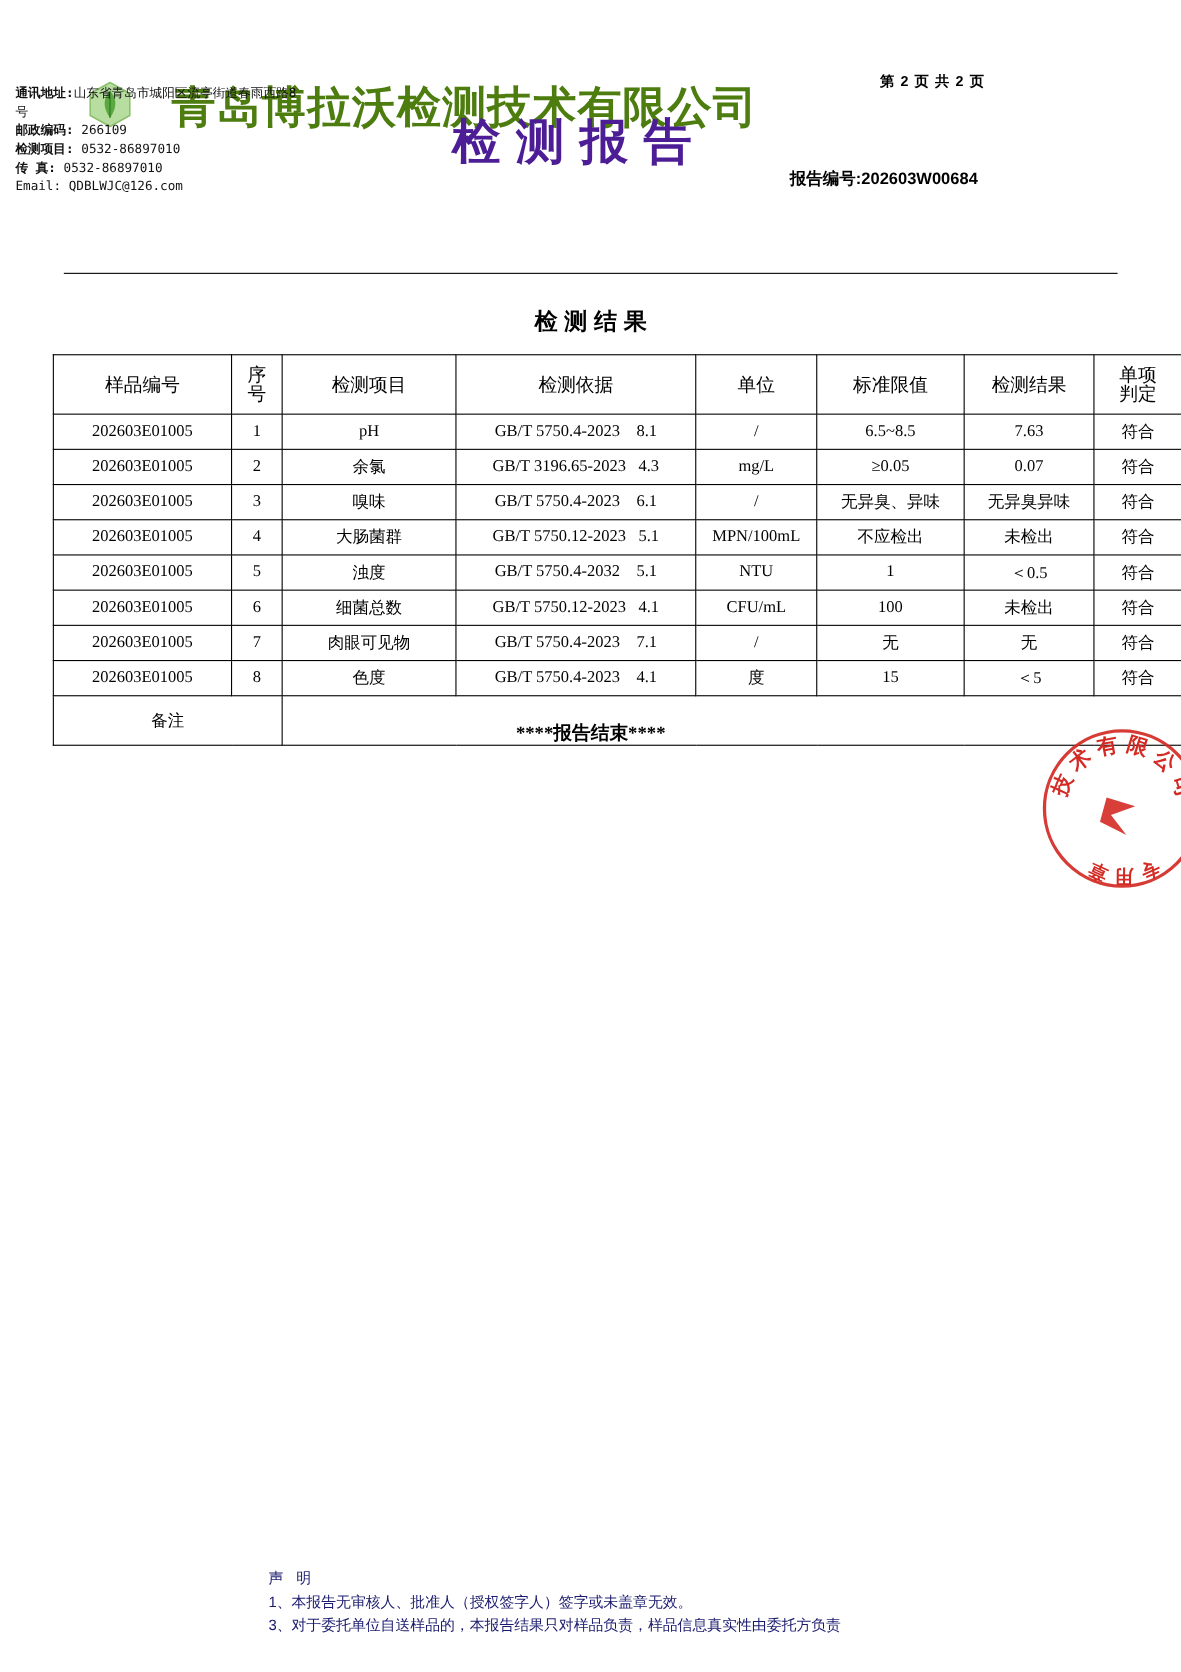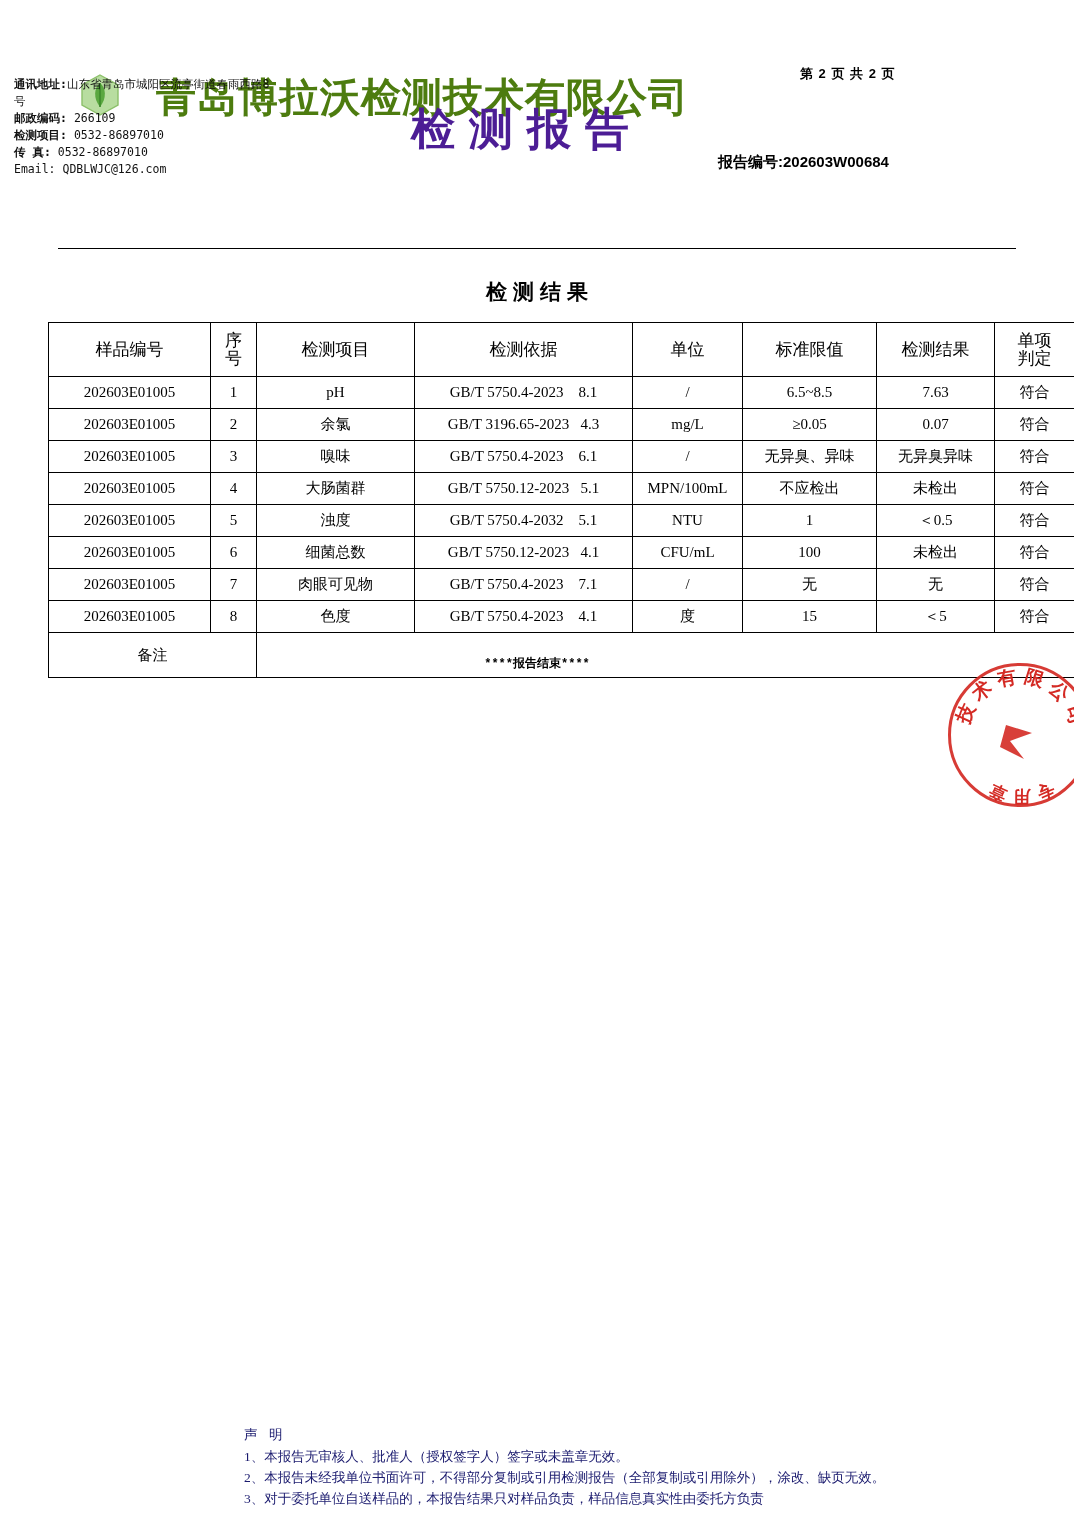--- a/index.html
+++ b/index.html
@@ -184,23 +184,23 @@
     text-align: left;
   }
 
   
   .end-mark {
     position: absolute;
     left: 0;
     top: 655px;
     width: 1074px;
     text-align: center;
-    font-family: Liberation Mono, monospace;
-    font-weight: bold;
-    font-size: 12px;
+    font-family: Liberation Serif, serif;
+    font-weight: bold;
+    font-size: 17px;
   }
 
   
   .seal {
     position: absolute;
     left: 948px;
     top: 663px;
     width: 148px;
     height: 148px;
   }
@@ -215,21 +215,21 @@
     opacity: .92;
   }
   .seal svg { position: absolute; left: 0; top: 0; }
 
   
   .statement {
     position: absolute;
     left: 244px;
     top: 1424px;
     width: 760px;
-    font-family: Liberation Serif, serif;
+    font-family: Liberation Sans, sans-serif;
     font-size: 13.5px;
     line-height: 21px;
     color: #1a1a6e;
   }
   .statement .title {
     letter-spacing: 4px;
     margin-bottom: 1px;
   }
   .statement .line { white-space: nowrap; }
 </style>
@@ -405,17 +405,16 @@
       <text font-family="'Liberation Serif', serif" font-size="17" font-weight="bold" fill="#d42a24" letter-spacing="5">
         <textPath href="#sealArcLower" startOffset="30%">专用章</textPath>
       </text>
       <path d="M58 62 L84 70 L62 78 L76 96 L52 84 Z" fill="#d42a24" opacity="0.9"></path>
     </svg>
   </div>
 
   <div class="statement">
     <div class="title">声 明</div>
     <div class="line">1、本报告无审核人、批准人（授权签字人）签字或未盖章无效。</div>
-    <div class="line">2、本报告未经我单位书面许可，不得部分复制或引用检测报告（全部复制或引用除外），涂改、缺页无效。</div>
     <div class="line">3、对于委托单位自送样品的，本报告结果只对样品负责，样品信息真实性由委托方负责</div>
   </div>
 
 </div>
 
 </body></html>

